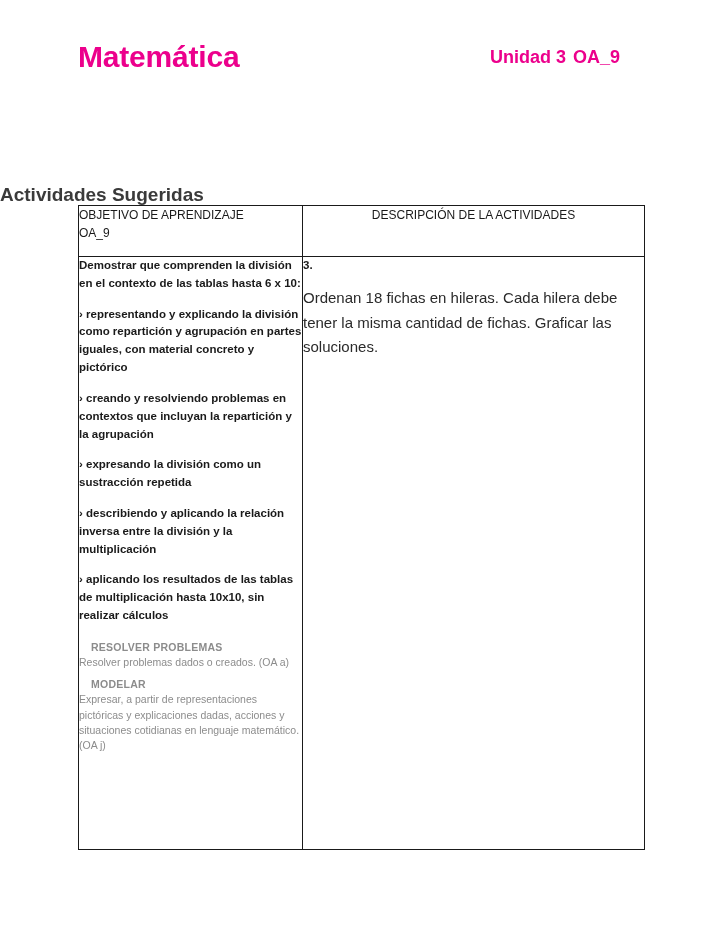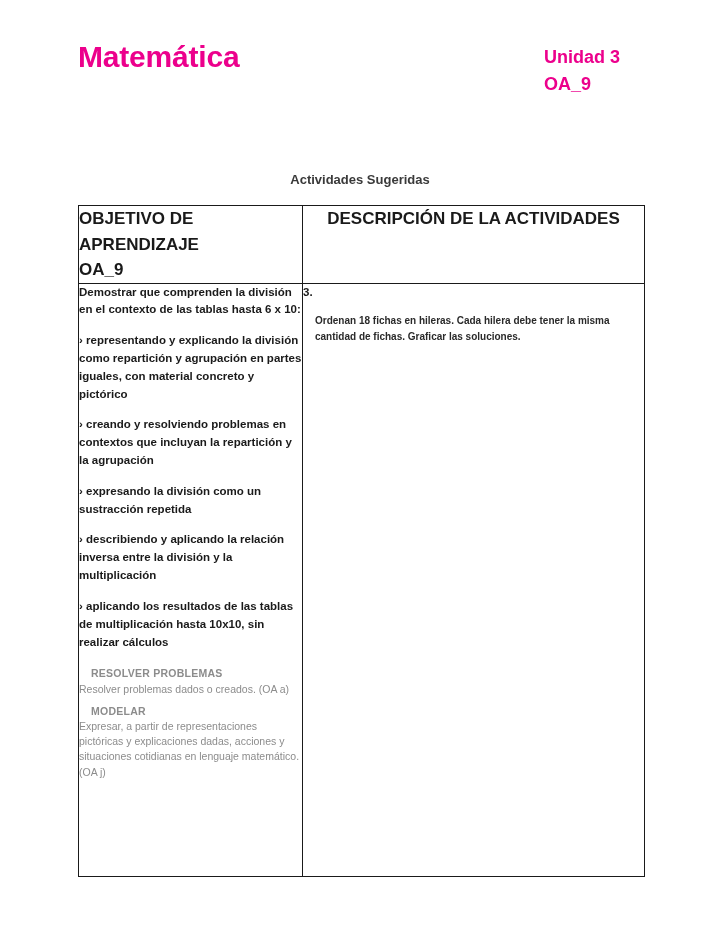--- a/index.html
+++ b/index.html
@@ -49,21 +49,21 @@
   }
   .grade-title {
     font-size: 21px;
     font-weight: bold;
     color: #4a4a4a;
     line-height: 1.2;
     white-space: nowrap;
   }
   .header-right {
     display: flex;
-    flex-direction: column;
+    flex-direction: row;
     gap: 7px;
     padding-top: 8px;
     padding-right: 24px;
     text-align: left;
   }
   .unit-label {
     font-size: 18px;
     font-weight: bold;
     color: #EC008C;
     line-height: 1.1;
@@ -74,24 +74,24 @@
     font-weight: bold;
     color: #EC008C;
     line-height: 1.1;
     white-space: nowrap;
   }
 
   
   .section-heading {
     position: absolute;
     left: 0;
-    top: 172px;
+    top: 184px;
     width: 720px;
-    text-align: center;
-    font-size: 13px;
+    text-align: left;
+    font-size: 19px;
     font-weight: bold;
     color: #3a3a3a;
   }
 
   
   .activities-table {
     position: absolute;
     left: 78px;
     top: 205px;
     width: 566px;
@@ -102,22 +102,22 @@
   .activities-table th {
     border: 1px solid #1a1a1a;
     vertical-align: top;
     padding: 0;
   }
   .col-objective { width: 224px; }
   .col-description { width: 342px; }
 
   .th-cell {
     height: 50px;
-    font-size: 17px;
-    font-weight: bold;
+    font-size: 12px;
+    font-weight: normal;
     color: #1a1a1a;
     padding: 7px 8px 6px 8px;
     line-height: 1.5;
   }
   .th-left { text-align: left; }
   .th-right { text-align: center; }
 
   .body-cell-left {
     height: 592px;
     padding: 8px 10px 8px 9px;
@@ -168,25 +168,25 @@
 
   
   .act-number {
     font-size: 11.5px;
     font-weight: bold;
     color: #1a1a1a;
     line-height: 1.5;
     margin: 0 0 12px 0;
   }
   .act-text {
-    font-size: 10px;
-    font-weight: bold;
+    font-size: 15px;
+    font-weight: normal;
     color: #2a2a2a;
     line-height: 1.62;
-    margin: 12px;
+    margin: 0;
   }
 </style>
 </head>
 <body>
 
 <div class="page">
 
   <div class="doc-header">
     <div class="header-left">
       <div class="subject-title">Matemática</div>

